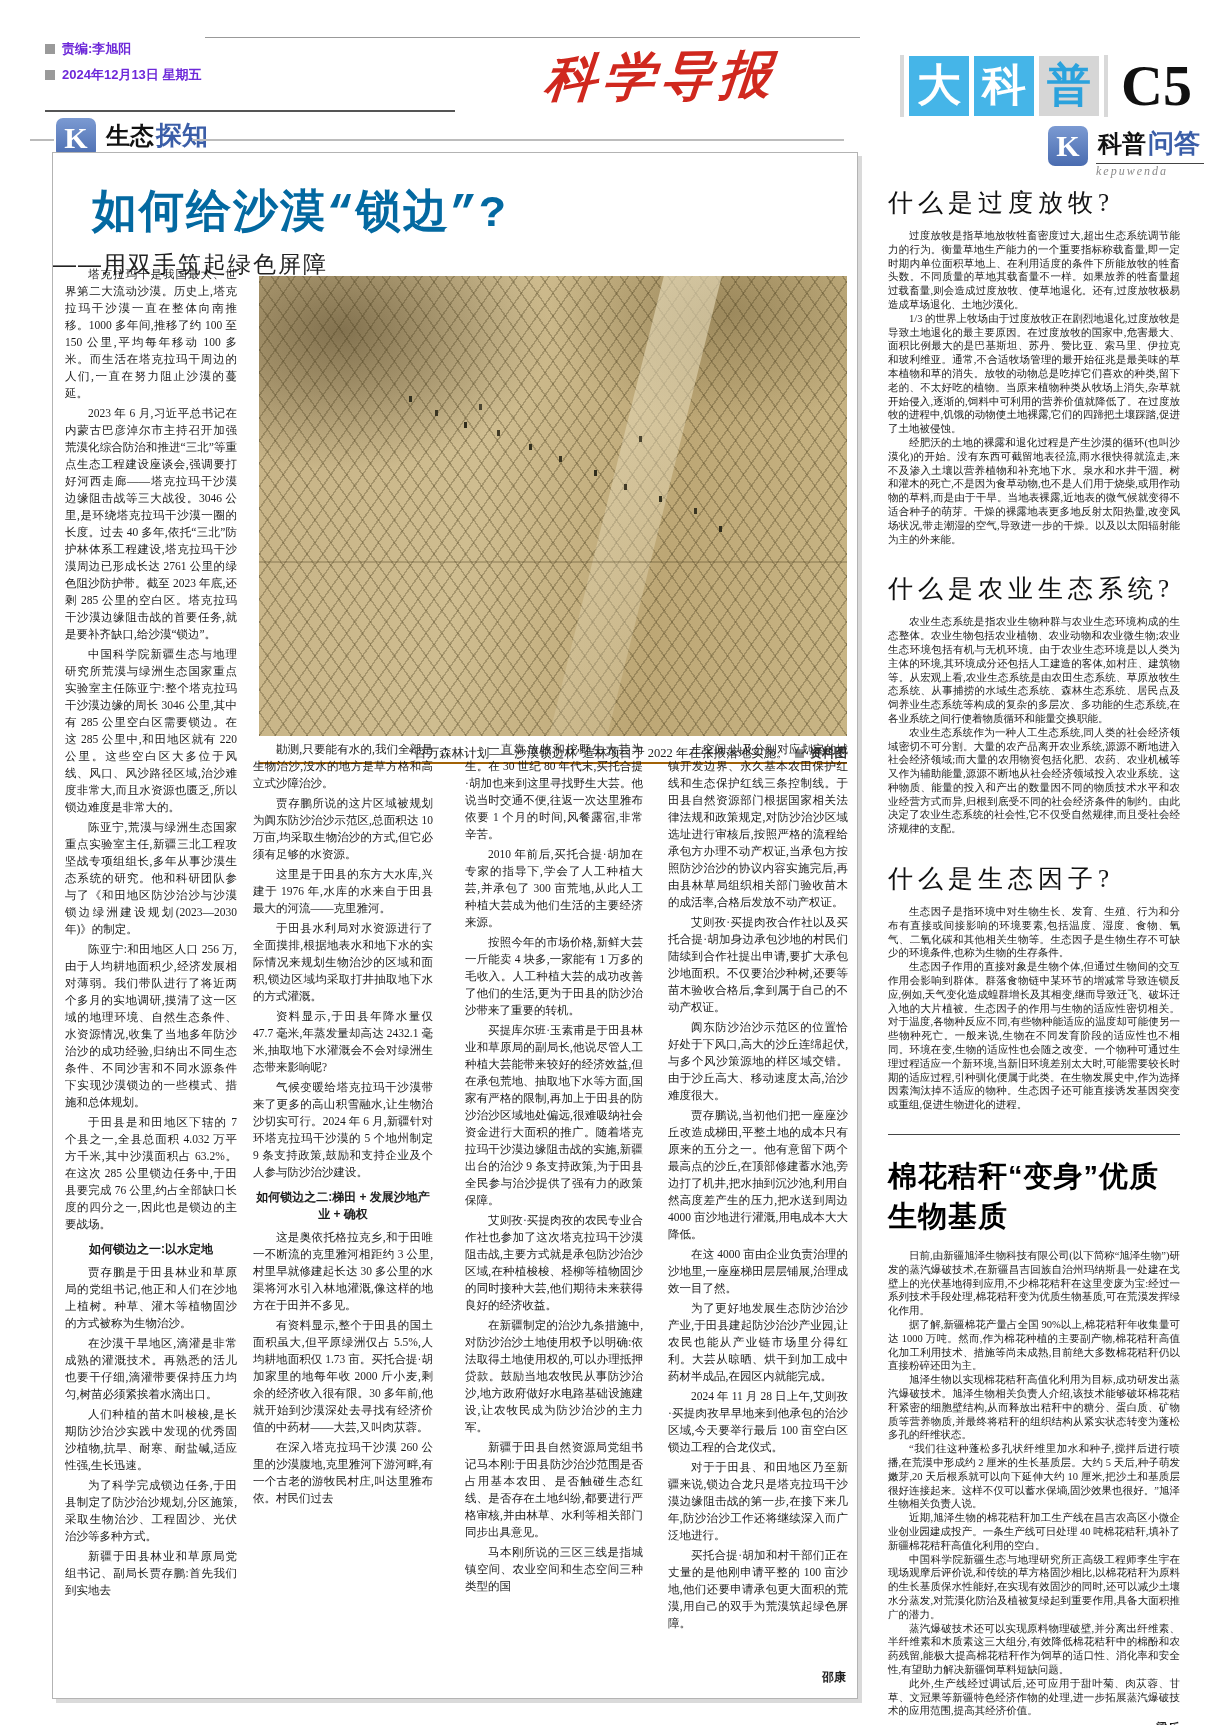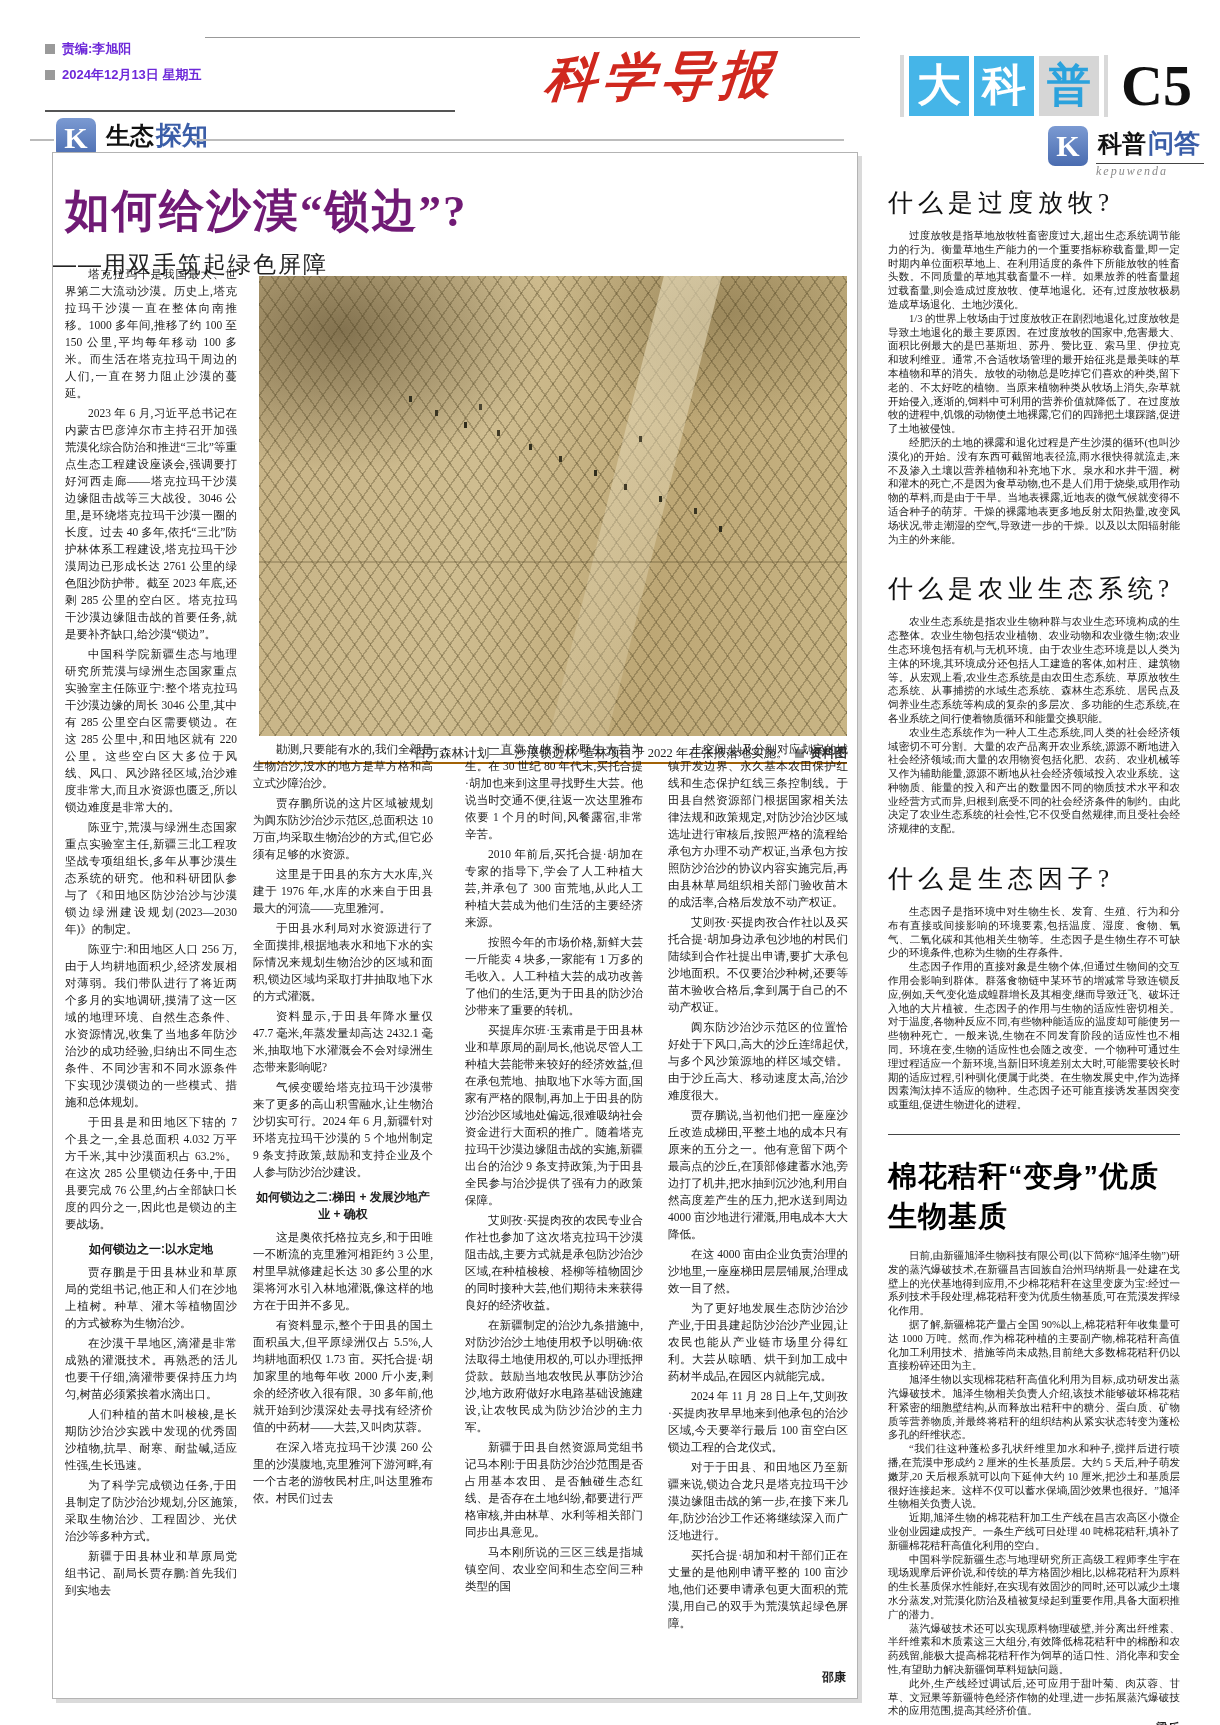--- a/index.html
+++ b/index.html
@@ -22,22 +22,22 @@
   
   .kbadge{width:40px;height:40px;border-radius:7px;background:linear-gradient(#7b9ad2,#4a6cb0);
           color:#fff;display:flex;align-items:center;justify-content:center;
           font-family:"Liberation Serif",serif;font-weight:bold;font-size:30px;}
   .badge-label{display:flex;align-items:baseline;gap:2px;border-bottom:1px solid #444;padding:0 4px 2px 2px;}
   .bl-black{font-family:"Liberation Sans","DejaVu Sans",sans-serif;font-weight:bold;font-size:24px;color:#111;}
   .bl-blue{font-family:"Liberation Serif",serif;font-weight:bold;font-size:26px;color:#3b5ea8;}
   .pinyin{font-family:"Liberation Serif",serif;font-style:italic;font-size:12px;color:#8a8a8a;letter-spacing:2px;}
   
   .frame{border:1px solid #b3b3b3;box-shadow:4px 4px 0 0 #dadada;background:#fff;}
-  .main-title{font-family:Liberation Serif, serif;font-weight:bold;font-size:45px;
-              letter-spacing:2px;color:#701a75;}
+  .main-title{font-family:Liberation Mono, monospace;font-weight:bold;font-size:45px;
+              letter-spacing:2px;color:#0369a1;margin-left:27px;}
   .main-sub{font-family:"Liberation Sans","DejaVu Sans",sans-serif;font-size:23px;color:#222;letter-spacing:2px;}
   .col{font-size:11.5px;line-height:17px;overflow:hidden;text-align:justify;}
   .col p{margin:0 0 3px 0;text-indent:2em;}
   .subhead{font-family:"Liberation Sans","DejaVu Sans",sans-serif;font-weight:bold;font-size:12px;
            text-align:center;text-indent:0 !important;margin:8px 0 6px 0 !important;}
   .byline{font-weight:bold;font-size:12px;text-align:right;}
   
   .photo{position:relative;overflow:hidden;
     background:
       repeating-linear-gradient(55deg, rgba(74,62,30,0.30) 0 1.5px, rgba(0,0,0,0) 1.5px 13px),

